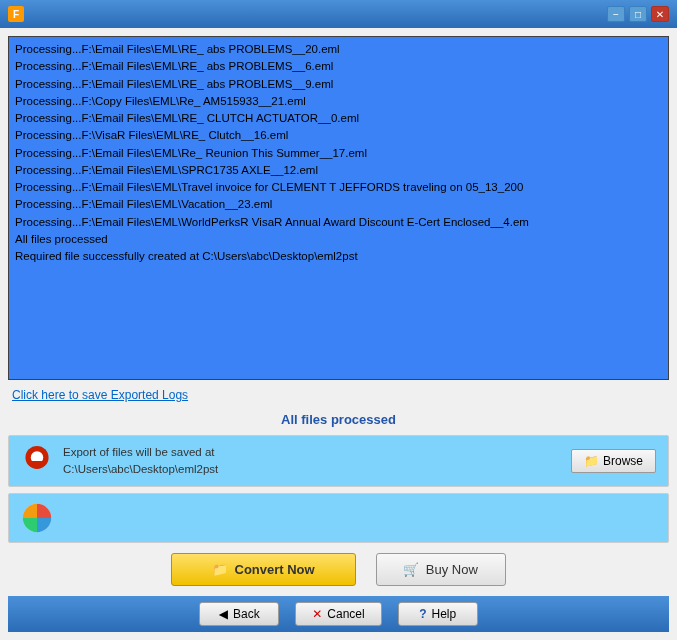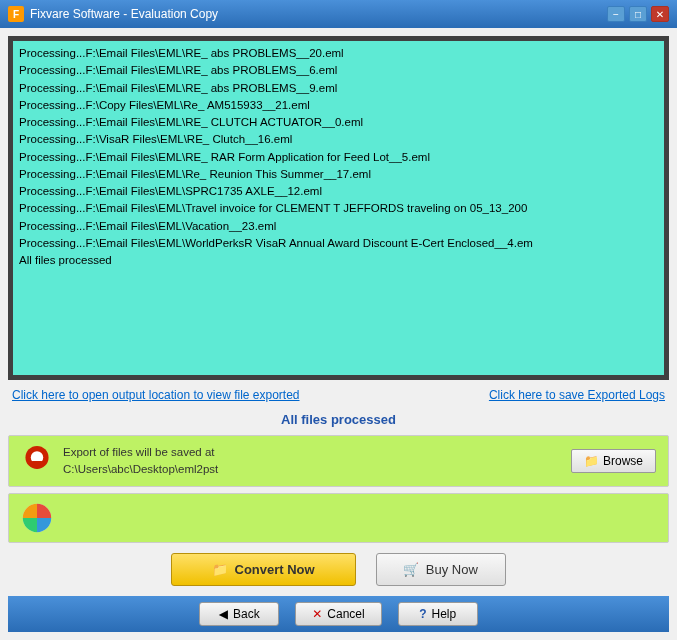--- a/index.html
+++ b/index.html
@@ -65,22 +65,22 @@
       background: #f0f0f0;
       padding: 8px;
       height: calc(640px - 28px);
       display: flex;
       flex-direction: column;
       gap: 6px;
     }
 
     
     .log-area {
-      background: #5eead4;
-      border: 5px solid #404040;
+      background: #3b82f6;
+      border: 1px solid #404040;
       flex: 1;
       overflow-y: scroll;
       padding: 4px 6px;
       font-size: 11.5px;
       color: #000;
       line-height: 1.5;
     }
     .log-area .log-line {
       white-space: nowrap;
     }
@@ -103,21 +103,21 @@
     .status-message {
       text-align: center;
       color: #2255aa;
       font-weight: bold;
       font-size: 13px;
       padding: 2px 0;
     }
 
     
     .info-panel {
-      background: #bef264;
+      background: #7dd3fc;
       border: 1px solid #ccc;
       border-radius: 2px;
       padding: 8px 12px;
       display: flex;
       align-items: center;
       gap: 10px;
     }
     .info-panel-row {
       display: flex;
       align-items: center;
@@ -225,50 +225,48 @@
       height: 32px;
       flex-shrink: 0;
     }
   </style>
 </head>
 <body>
 
 <div class="title-bar">
   <div class="title-bar-left">
     <div class="title-icon">F</div>
-    <span>Fixvare Software - Evaluation Copy</span>
   </div>
   <div class="title-bar-controls">
     <button class="title-btn">−</button>
     <button class="title-btn">□</button>
     <button class="title-btn close">✕</button>
   </div>
 </div>
 
 <div class="window-body">
 
   <div class="log-area" id="log-container">
   <div class="log-line">Processing...F:\Email Files\EML\RE_ abs PROBLEMS__20.eml</div>
       <div class="log-line">Processing...F:\Email Files\EML\RE_ abs PROBLEMS__6.eml</div>
       <div class="log-line">Processing...F:\Email Files\EML\RE_ abs PROBLEMS__9.eml</div>
       <div class="log-line">Processing...F:\Copy Files\EML\Re_ AM515933__21.eml</div>
       <div class="log-line">Processing...F:\Email Files\EML\RE_ CLUTCH ACTUATOR__0.eml</div>
       <div class="log-line">Processing...F:\VisaR Files\EML\RE_ Clutch__16.eml</div>
-      <div class="log-line">Processing...F:\Email Files\EML\RE_ RAR Form Application for Feed Lot__5.eml</div>
       <div class="log-line">Processing...F:\Email Files\EML\Re_ Reunion This Summer__17.eml</div>
       <div class="log-line">Processing...F:\Email Files\EML\SPRC1735 AXLE__12.eml</div>
       <div class="log-line">Processing...F:\Email Files\EML\Travel invoice for CLEMENT T JEFFORDS traveling on 05_13_200</div>
       <div class="log-line">Processing...F:\Email Files\EML\Vacation__23.eml</div>
       <div class="log-line">Processing...F:\Email Files\EML\WorldPerksR VisaR Annual Award Discount E-Cert Enclosed__4.em</div>
       <div class="log-line">All files processed</div>
       <div class="log-line"></div>
+      <div class="log-line">Required file successfully created at C:\Users\abc\Desktop\eml2pst</div>
     </div>
 
   <div class="links-row">
-    <span class="link-text">Click here to open output location to view file exported</span>
     <span class="link-text">Click here to save Exported Logs</span>
   </div>
 
   <div class="status-message">All files processed</div>
 
   <div class="info-panel info-panel-row">
     <div style="display:flex;align-items:center;gap:10px;flex:1;">
       <svg class="info-icon-location location-icon-svg" width="28" height="36" viewBox="0 0 28 36">
         <ellipse cx="14" cy="14" rx="13" ry="13" fill="#cc2200"></ellipse>
         <ellipse cx="14" cy="14" rx="7" ry="7" fill="white"></ellipse>

